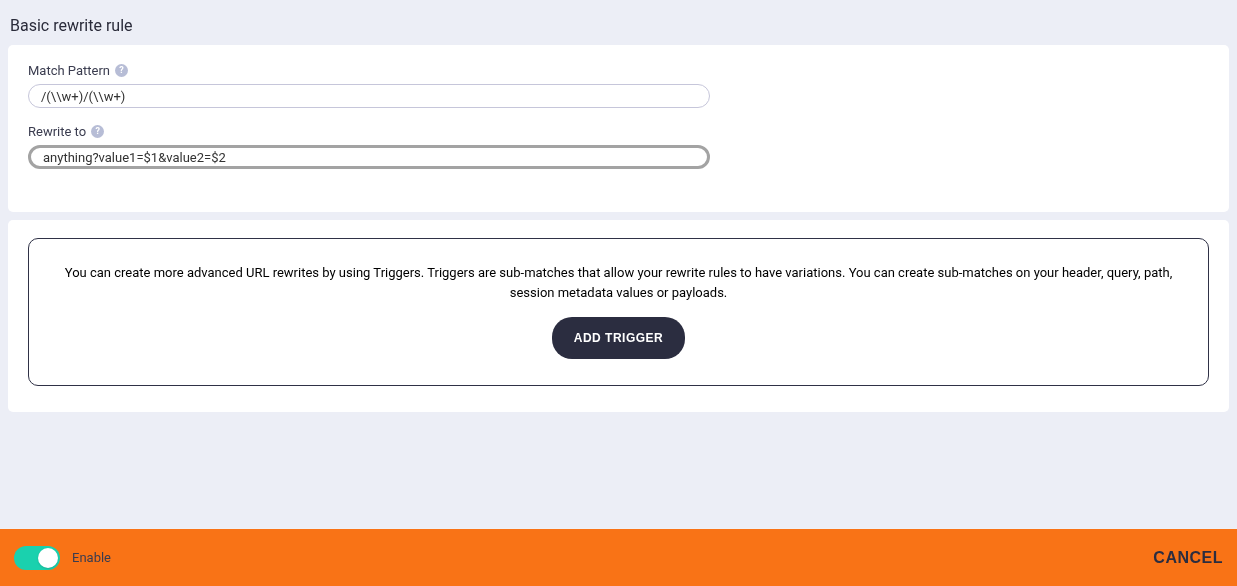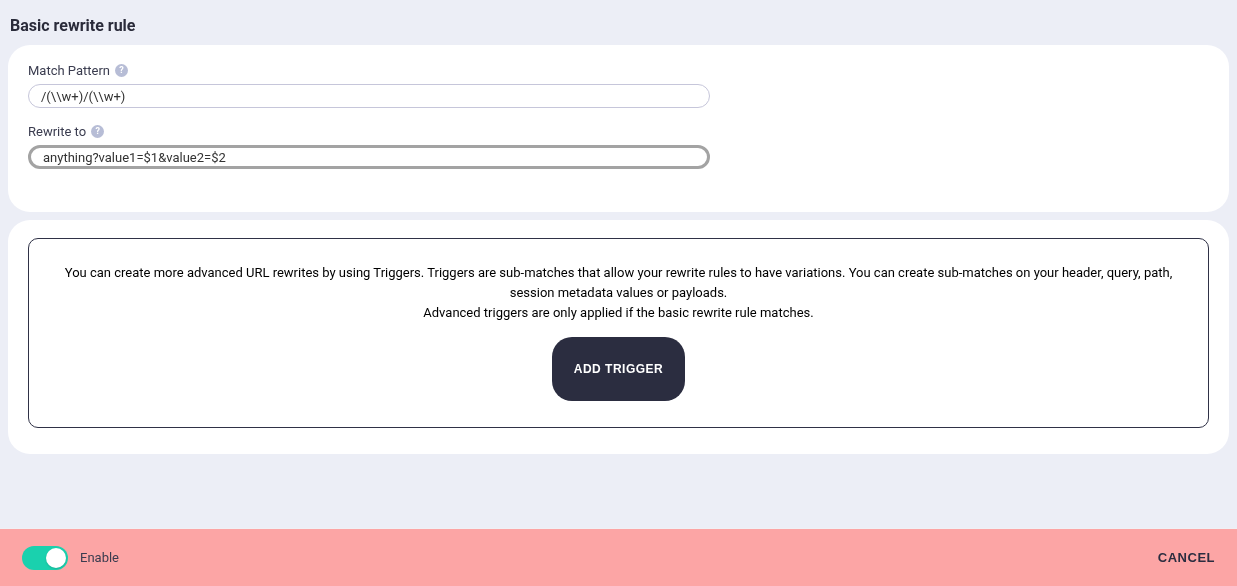--- a/index.html
+++ b/index.html
@@ -9,27 +9,27 @@
       width: 1237px;
       height: 586px;
       position: relative;
       overflow: hidden;
     }
     .content-area {
       padding: 8px;
     }
     .section-title {
       font-size: 16px;
-      font-weight: 700;
+      font-weight: 400;
       color: #2a2b3a;
       margin: 8px 0 10px 2px;
     }
     .card {
       background: #fff;
-      border-radius: 22px;
+      border-radius: 5px;
       padding: 18px 20px 26px 20px;
       margin-bottom: 8px;
     }
     .field-label-row {
       display: flex;
       align-items: center;
       gap: 5px;
       margin-bottom: 6px;
     }
     .field-label {
@@ -78,38 +78,38 @@
     .triggers-text {
       font-size: 13px;
       color: #000000;
       line-height: 1.55;
       margin-bottom: 14px;
     }
     .add-trigger-btn {
       background: #2b2d40;
       color: #fff;
       border: none;
-      padding: 25px 22px;
+      padding: 14px 22px;
       border-radius: 20px;
       font-size: 12px;
       font-weight: 700;
       letter-spacing: 0.5px;
       cursor: pointer;
     }
     .footer-bar {
       position: absolute;
       bottom: 0;
       left: 0;
       right: 0;
-      background: #fca5a5;
+      background: #f97316;
       height: 58px;
       display: flex;
       align-items: center;
       justify-content: space-between;
-      padding: 0 22px;
+      padding: 0 14px;
       border-top: 1px solid #f0f0f4;
     }
     .footer-left { display: flex; align-items: center; gap: 12px; }
     .toggle {
       position: relative;
       width: 46px;
       height: 24px;
       background: #1ad1ae;
       border-radius: 12px;
       cursor: pointer;
@@ -125,21 +125,21 @@
       box-shadow: 0 1px 2px rgba(0,0,0,0.15);
     }
     .enable-label {
       font-size: 13px;
       color: #3a3c4f;
     }
     .footer-right { display: flex; align-items: center; gap: 18px; }
     .cancel-btn {
       background: none;
       border: none;
-      font-size: 13px;
+      font-size: 16px;
       font-weight: 700;
       letter-spacing: 0.5px;
       color: #2b2d40;
       cursor: pointer;
     }
     .add-middleware-btn {
       background: #20d6b0;
       color: #fff;
       border: none;
       padding: 11px 22px;
@@ -169,21 +169,20 @@
         <span class="help-icon">?</span>
       </div>
       <input type="text" class="text-input active" value="anything?value1=$1&amp;value2=$2" style="">
     </div>
   </div>
 
   <div class="card">
     <div class="triggers-box">
       <div class="triggers-text">
         <span>You can create more advanced URL rewrites by using Triggers. Triggers are sub-matches that allow your rewrite rules to have variations. You can create sub-matches on your header, query, path, session metadata values or payloads.</span><br>
-        <span>Advanced triggers are only applied if the basic rewrite rule matches.</span>
       </div>
       <button class="add-trigger-btn">ADD TRIGGER</button>
     </div>
   </div>
 </div>
 
 <div class="footer-bar">
   <div class="footer-left">
     <div class="toggle">
       <div class="toggle-knob"></div>

